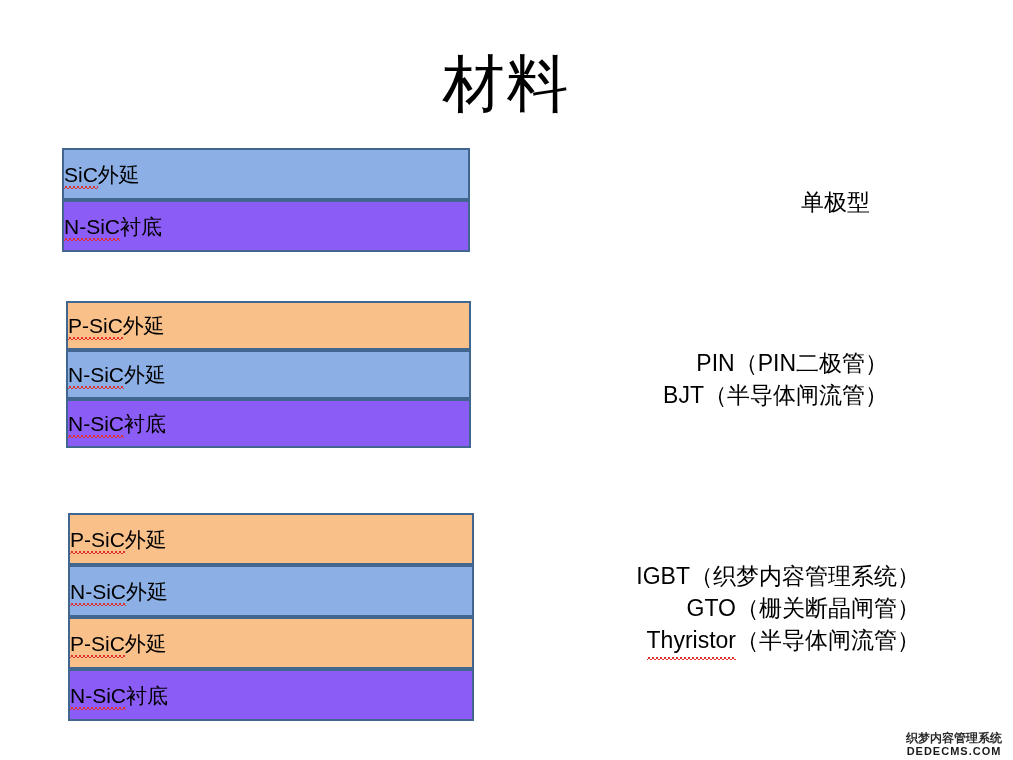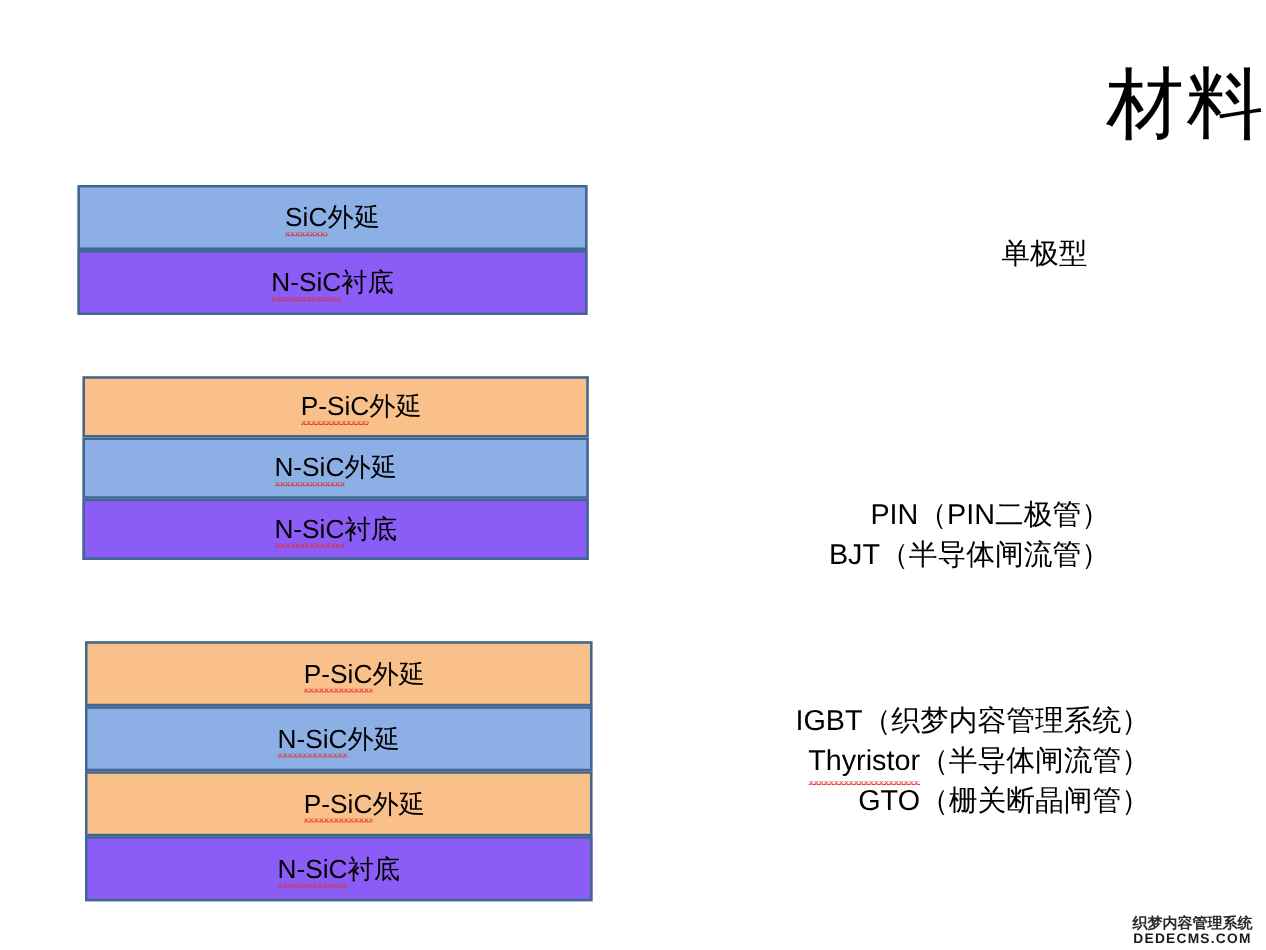--- a/index.html
+++ b/index.html
@@ -16,40 +16,39 @@
     font-family: "Liberation Sans", "DejaVu Sans", sans-serif;
     color: #000000;
   }
 
   
   .slide-title {
     position: absolute;
     left: 0;
     top: 48px;
     width: 1013px;
-    text-align: right;
+    text-align: center;
     font-size: 62px;
     line-height: 72px;
     font-weight: 400;
     letter-spacing: 2px;
     color: #000000;
     white-space: nowrap;
   }
 
   
   .stack {
     position: absolute;
     box-sizing: border-box;
   }
   .layer {
     box-sizing: border-box;
     border: 2px solid #41668F;
     display: flex;
     align-items: center;
-    justify-content: center;
     font-size: 21px;
     line-height: 21px;
     color: #000000;
     position: relative;
   }
   .layer + .layer {
     border-top-width: 2px;
   }
   .layer .label {
     white-space: nowrap;
@@ -69,21 +68,21 @@
     height: 3px;
     background-image:
       linear-gradient(45deg, transparent 45%, #e03030 45%, #e03030 62%, transparent 62%),
       linear-gradient(-45deg, transparent 45%, #e03030 45%, #e03030 62%, transparent 62%);
     background-size: 4px 3px;
     background-repeat: repeat-x;
   }
 
   .fill-blue   { background: #8CB0E5; }
   .fill-green  { background: #8b5cf6; }
-  .fill-orange { background: #F9C08A; padding-left: 41px; }
+  .fill-orange { background: #F9C08A; }
 
   
   #stack-1 { left: 62px;  top: 148px; width: 408px; }
   #stack-1 .layer { height: 52px; }
 
   #stack-2 { left: 66px;  top: 301px; width: 405px; }
   #stack-2 .layer { height: 49px; }
 
   #stack-3 { left: 68px;  top: 513px; width: 406px; }
   #stack-3 .layer { height: 52px; }
@@ -91,21 +90,21 @@
   
   .note {
     position: absolute;
     text-align: right;
     font-size: 23px;
     line-height: 32px;
     color: #000000;
     white-space: nowrap;
   }
   #note-1 { left: 530px; top: 186px; width: 340px; }
-  #note-2 { left: 528px; top: 347px; width: 360px; margin-top: 48px; }
+  #note-2 { left: 528px; top: 347px; width: 360px; }
   #note-3 { left: 520px; top: 560px; width: 400px; }
 
   
   .watermark {
     position: absolute;
     left: 898px;
     top: 712px;
     width: 112px;
     text-align: center;
     line-height: 1;
@@ -174,20 +173,20 @@
   <div>单极型</div>
 </div>
 
 <div class="note" id="note-2">
   <div>PIN（PIN二极管）</div>
   <div>BJT（半导体闸流管）</div>
 </div>
 
 <div class="note" id="note-3">
   <div>IGBT（织梦内容管理系统）</div>
+  <div>GTO（栅关断晶闸管）</div>
   <div><span class="sq">Thyristor</span><span>（半导体闸流管）</span></div>
-  <div>GTO（栅关断晶闸管）</div>
 </div>
 
 <div class="watermark">
   <span class="wm-cn">织梦内容管理系统</span>
   <span class="wm-en">DEDECMS.COM</span>
 </div>
 
 </body></html>

